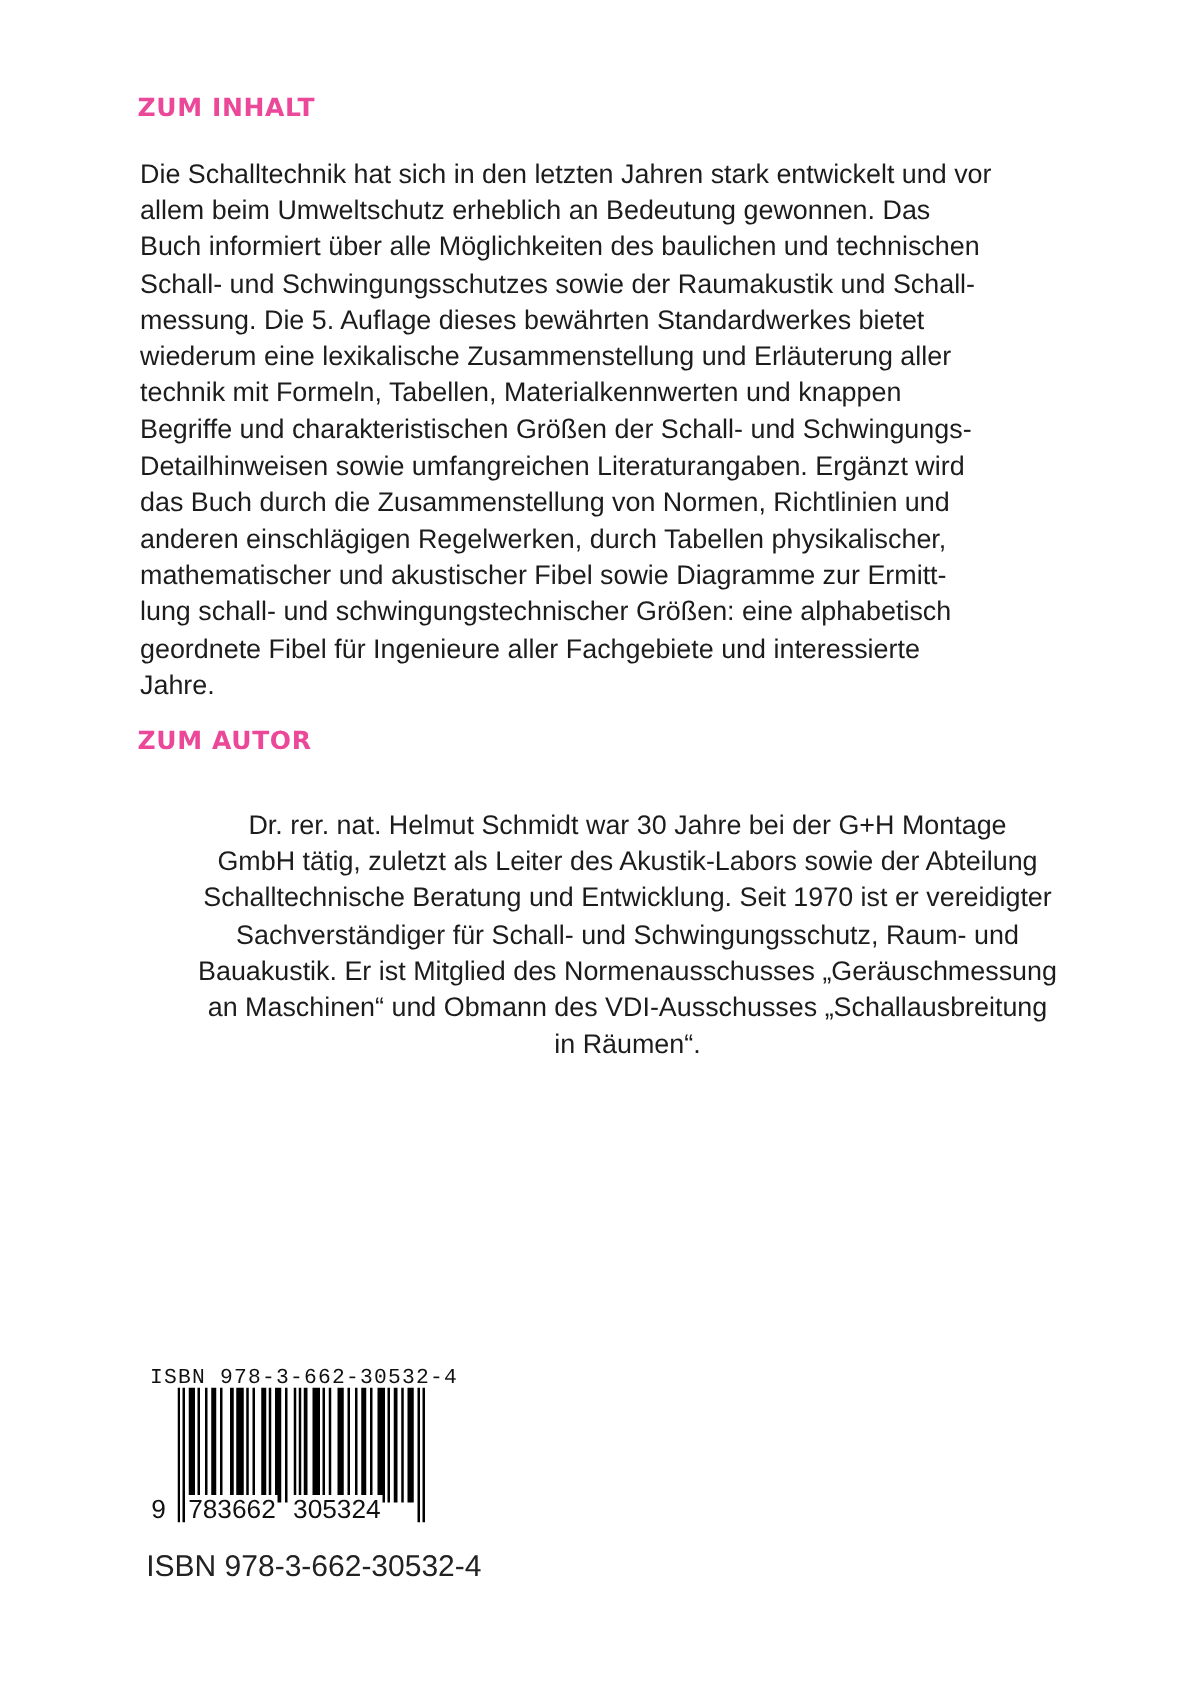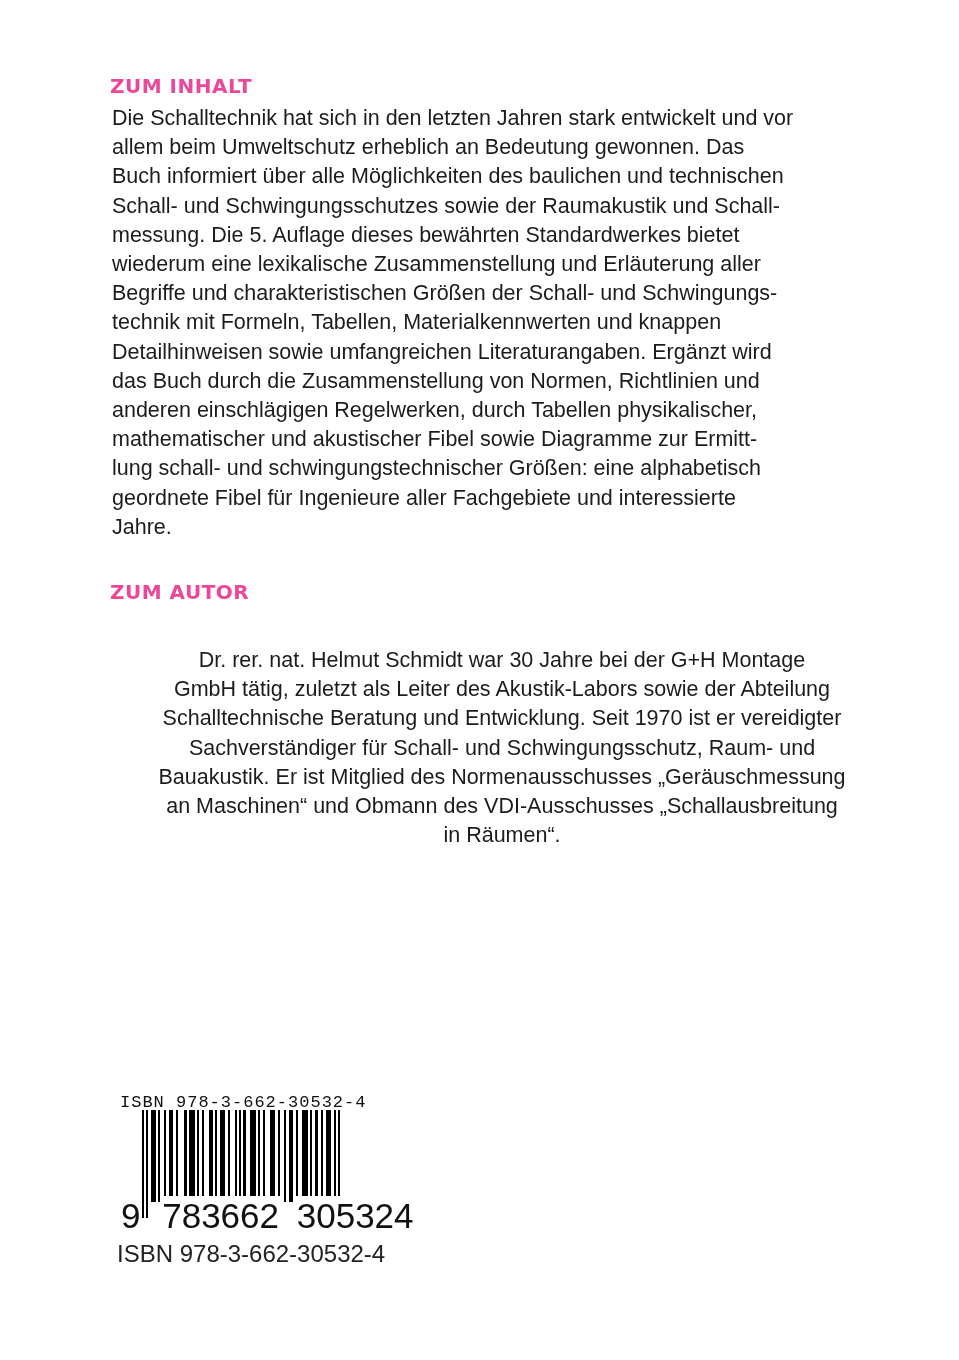--- a/index.html
+++ b/index.html
@@ -8,38 +8,38 @@
   .heading { position: absolute; left: 110px; font-weight: bold; font-size: 20px;
              letter-spacing: 0.5px; color: #ec4899; margin: 0;
              font-family: "DejaVu Sans", sans-serif; font-stretch: expanded; }
   .para { position: absolute; left: 112px; width: 780px; margin: 0;
           font-size: 21.5px; line-height: 29.2px; color: #1c1c1c; }
   .para .line { display: block; white-space: nowrap; }
   .isbn-top { position: absolute; left: 120px; top: 1093px; font-family: "Liberation Mono", monospace;
               font-size: 17px; letter-spacing: 1px; color: #111; }
   .barcode { position: absolute; left: 142px; top: 1110px; height: 108px; width: 200px; }
   .digits { position: absolute; left: 120px; top: 1196px; font-family: "Liberation Sans", sans-serif;
-            font-size: 35px; color: #111; background: transparent; }
+            font-size: 21px; color: #111; background: transparent; }
   .digits span { background: #fff; padding: 0 1px; }
   .isbn-bottom { position: absolute; left: 117px; top: 1240px; font-size: 24px; color: #222;
                  font-family: "Liberation Sans", sans-serif; }
 </style>
 </head>
 <body>
 
 <h2 class="heading" style="top:74px;">ZUM INHALT</h2>
-<div class="para" style="top:104px;">
+<div class="para" style="top:125px;">
   <span class="line">Die Schalltechnik hat sich in den letzten Jahren stark entwickelt und vor</span>
   <span class="line">allem beim Umweltschutz erheblich an Bedeutung gewonnen. Das</span>
   <span class="line">Buch informiert über alle Möglichkeiten des baulichen und technischen</span>
   <span class="line">Schall- und Schwingungsschutzes sowie der Raumakustik und Schall-</span>
   <span class="line">messung. Die 5. Auflage dieses bewährten Standardwerkes bietet</span>
   <span class="line">wiederum eine lexikalische Zusammenstellung und Erläuterung aller</span>
+  <span class="line">technik mit Formeln, Tabellen, Materialkennwerten und knappen</span>
   <span class="line">Begriffe und charakteristischen Größen der Schall- und Schwingungs-</span>
-  <span class="line">technik mit Formeln, Tabellen, Materialkennwerten und knappen</span>
   <span class="line">Detailhinweisen sowie umfangreichen Literaturangaben. Ergänzt wird</span>
   <span class="line">das Buch durch die Zusammenstellung von Normen, Richtlinien und</span>
   <span class="line">anderen einschlägigen Regelwerken, durch Tabellen physikalischer,</span>
   <span class="line">mathematischer und akustischer Fibel sowie Diagramme zur Ermitt-</span>
   <span class="line">lung schall- und schwingungstechnischer Größen: eine alphabetisch</span>
   <span class="line">geordnete Fibel für Ingenieure aller Fachgebiete und interessierte</span>
   <span class="line">Jahre.</span>
 </div>
 
 <h2 class="heading" style="top:580px;">ZUM AUTOR</h2>

